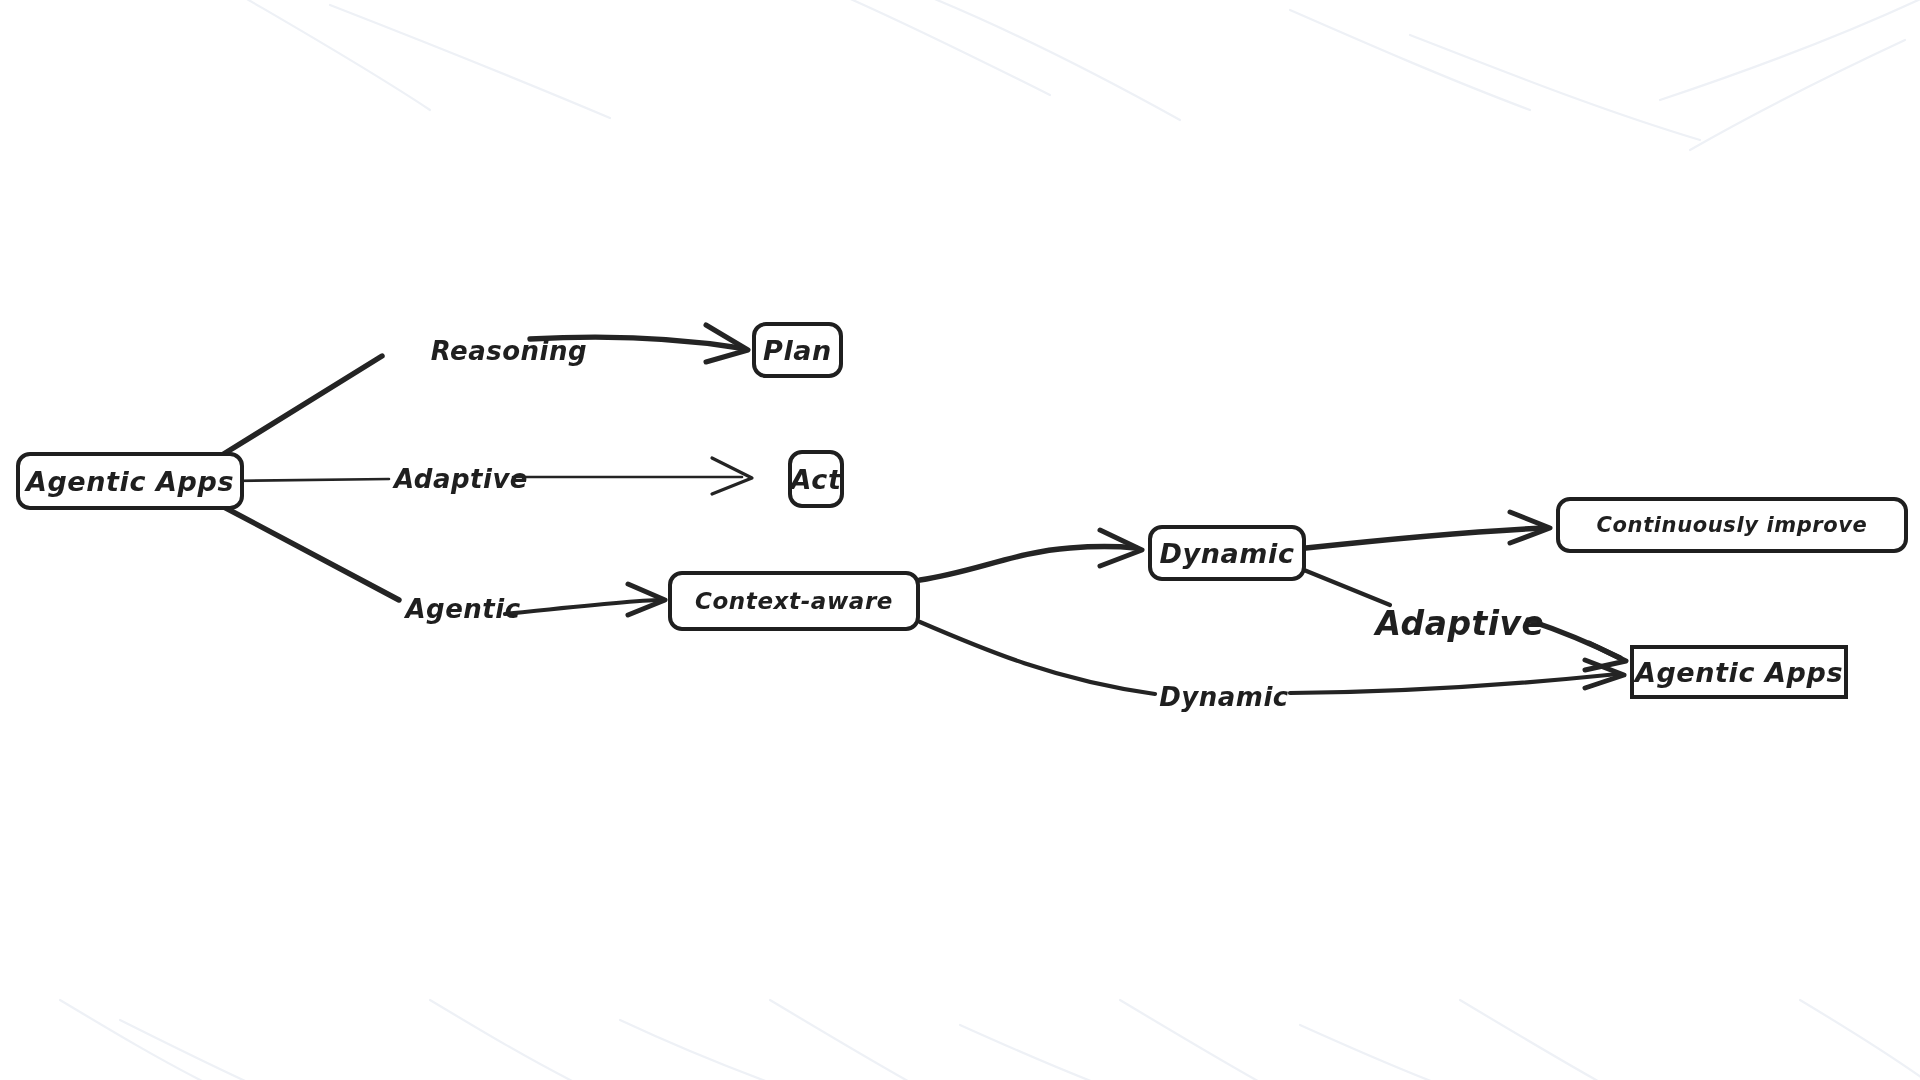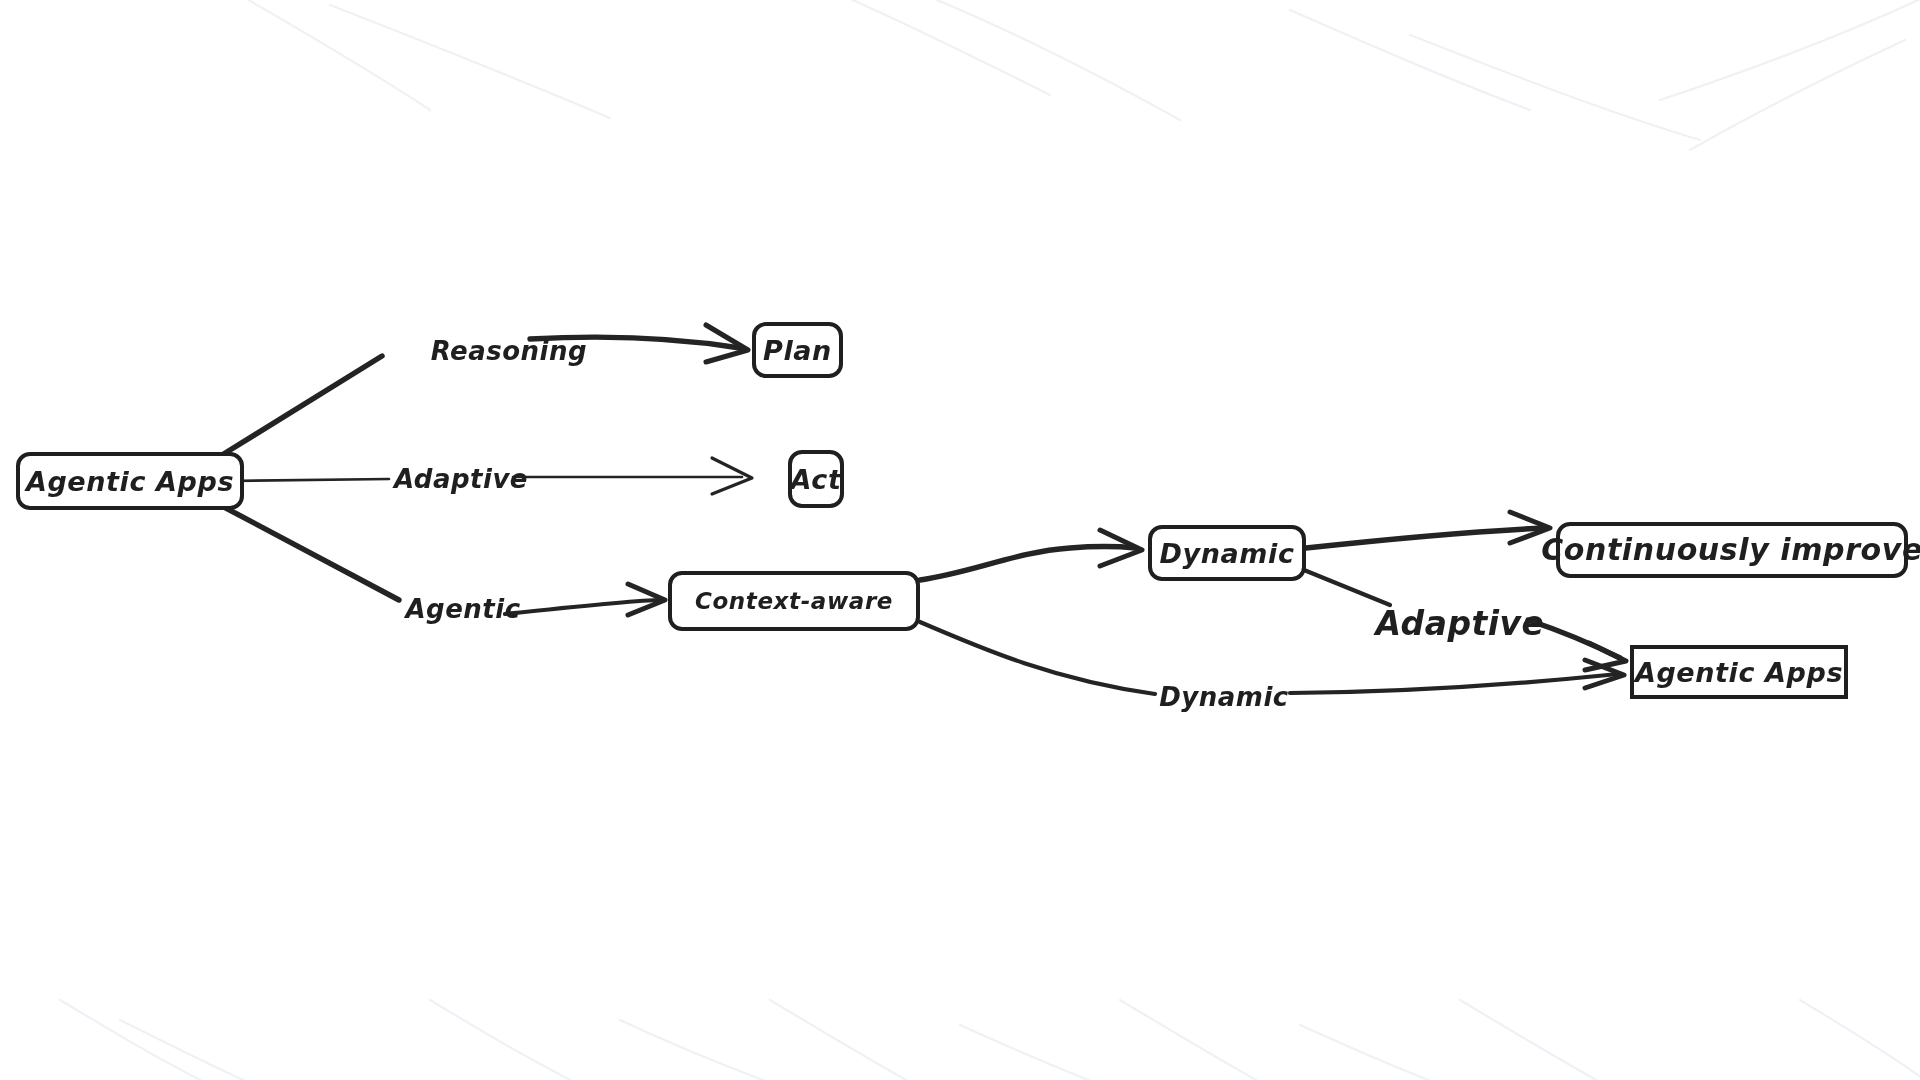--- a/index.html
+++ b/index.html
@@ -181,21 +181,21 @@
     </div>
 
     <div class="node rounded" style="left:668px; top:571px; width:252px; height:60px; font-size:23px;">
       <span class="node-text">Context-aware</span>
     </div>
 
     <div class="node rounded" style="left:1148px; top:525px; width:158px; height:56px; font-size:27px;">
       <span class="node-text">Dynamic</span>
     </div>
 
-    <div class="node rounded" style="left:1556px; top:522px; width:352px; height:56px; font-size:30px;">
+    <div class="node rounded" style="left:1556px; top:497px; width:352px; height:56px; font-size:21px;">
       <span class="node-text">Continuously improve</span>
     </div>
 
     <div class="node square" style="left:1630px; top:645px; width:218px; height:54px; font-size:27px;">
       <span class="node-text">Agentic Apps</span>
     </div>
   </div>
 
   <div id="labels">
     <div class="edge-label" style="left:461px; top:351px; font-size:26px;margin-left:48px;">Reasoning</div>

